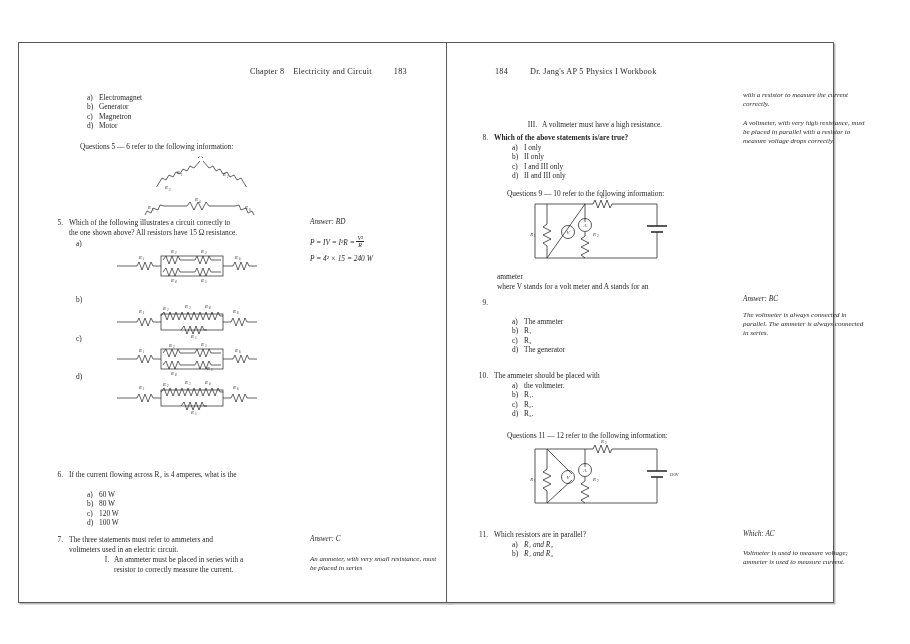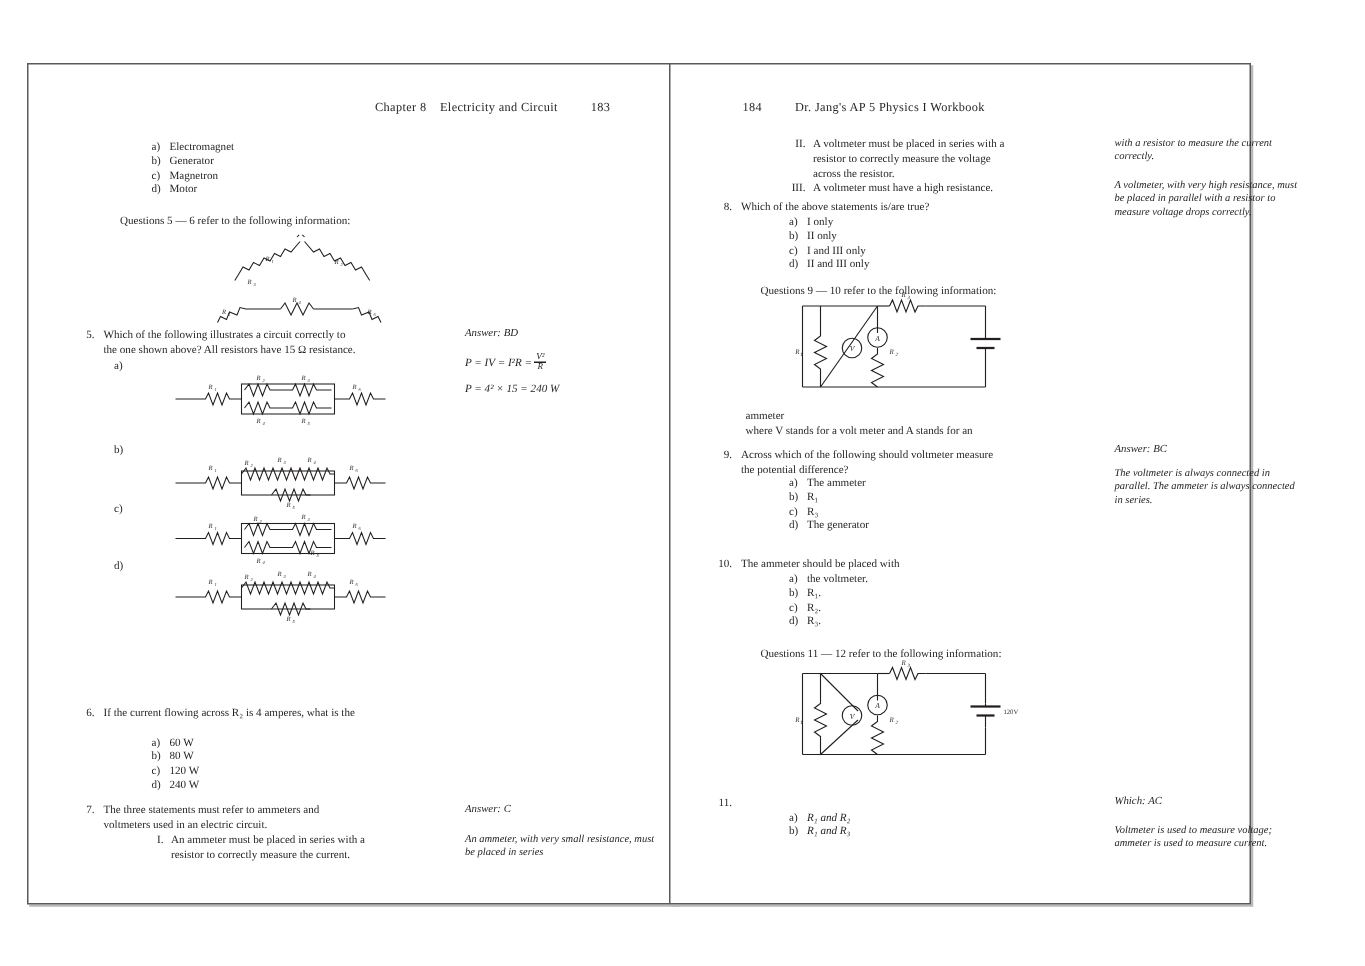--- a/index.html
+++ b/index.html
@@ -26,21 +26,21 @@
     position:absolute;font-size:8.2px;letter-spacing:.25px;
     white-space:nowrap;
   }
   .hdr .sp{display:inline-block;width:9px;}
   .hdr .sp2{display:inline-block;width:22px;}
 
   .blk{position:absolute;font-size:7.4px;line-height:9.4px;padding-left:28px;}
   .qnum{position:absolute;width:15px;text-align:right;font-size:7.4px;}
   .qtxt{position:absolute;font-size:7.4px;line-height:9.8px;}
   .opts{position:absolute;font-size:7.4px;line-height:9.4px;}
-  .opts .row{white-space:nowrap;margin-left:14px;}
+  .opts .row{white-space:nowrap;}
   .opts .lbl{display:inline-block;width:12px;}
 
   .margin-note{
     position:absolute;font-style:italic;font-size:7px;line-height:9.2px;
     width:130px;
   }
   .margin-ans{
     position:absolute;font-style:italic;font-size:7.2px;white-space:nowrap;
   }
   .eq{position:absolute;font-style:italic;font-size:7.4px;white-space:nowrap;}
@@ -236,21 +236,21 @@
       </div>
 
       <div class="qnum" style="left:29px;top:427px;">6.</div>
       <div class="qtxt" style="left:50px;top:427px;width:240px;">
         <div>If the current flowing across R₂ is 4 amperes, what is the</div>
       </div>
       <div class="opts" style="left:68px;top:447px;">
         <div class="row"><span class="lbl">a)</span><span>60 W</span></div>
         <div class="row"><span class="lbl">b)</span><span>80 W</span></div>
         <div class="row"><span class="lbl">c)</span><span>120 W</span></div>
-        <div class="row"><span class="lbl">d)</span><span>240 W</span></div>
+        <div class="row"><span class="lbl">d)</span><span>100 W</span></div>
       </div>
 
       <div class="qnum" style="left:29px;top:492px;">7.</div>
       <div class="qtxt" style="left:50px;top:492px;width:240px;">
         <div>The three statements must refer to ammeters and</div>
         <div>voltmeters used in an electric circuit.</div>
       </div>
       <div class="roman" style="left:76px;top:512px;">
         <span class="rn">I.</span><span class="rtx"><span>An ammeter must be placed in series with a</span><br><span>resistor to correctly measure the current.</span></span>
       </div>
@@ -261,32 +261,29 @@
     </div>
   </div>
 
   <div class="page page-right">
     <div class="inner">
 
       <div class="hdr" style="left:48px;top:24px;">
         <span>184</span><span class="sp2"></span><span>Dr. Jang's AP 5 Physics I Workbook</span>
       </div>
 
-      <div class="roman" style="left:76px;top:48px;">
-        <span class="rn">II.</span><span class="rtx"><span>A voltmeter must be placed in series with a</span><br><span>resistor to correctly measure the voltage</span><br><span>across the resistor.</span></span>
-      </div>
       <div class="roman" style="left:76px;top:77px;">
         <span class="rn">III.</span><span class="rtx"><span>A voltmeter must have a high resistance.</span></span>
       </div>
 
       <div class="margin-note" style="left:296px;top:48px;width:124px;">with a resistor to measure the current correctly.</div>
       <div class="margin-note" style="left:296px;top:76px;width:124px;">A voltmeter, with very high resistance, must be placed in parallel with a resistor to measure voltage drops correctly.</div>
 
       <div class="qnum" style="left:26px;top:90px;">8.</div>
-      <div class="qtxt" style="left:47px;top:90px;width:250px;">Which of the above statements is/are true?</div>
+      <div class="qtxt" style="left:47px;top:90px;width:250px;font-weight:bold;">Which of the above statements is/are true?</div>
       <div class="opts" style="left:65px;top:100px;">
         <div class="row"><span class="lbl">a)</span><span>I only</span></div>
         <div class="row"><span class="lbl">b)</span><span>II only</span></div>
         <div class="row"><span class="lbl">c)</span><span>I and III only</span></div>
         <div class="row"><span class="lbl">d)</span><span>II and III only</span></div>
       </div>
 
       <div class="blk" style="left:32px;top:146px;">Questions 9 — 10 refer to the following information:</div>
 
       <div class="dg" style="left:78px;top:153px;">
@@ -330,24 +327,20 @@
           </g>
         </svg>
       </div>
 
       <div class="qtxt" style="left:50px;top:229px;width:260px;">
         <div>ammeter</div>
         <div>where V stands for a volt meter and A stands for an</div>
       </div>
 
       <div class="qnum" style="left:26px;top:255px;">9.</div>
-      <div class="qtxt" style="left:47px;top:255px;width:256px;">
-        <div>Across which of the following should voltmeter measure</div>
-        <div>the potential difference?</div>
-      </div>
       <div class="opts" style="left:65px;top:274px;">
         <div class="row"><span class="lbl">a)</span><span>The ammeter</span></div>
         <div class="row"><span class="lbl">b)</span><span>R₁</span></div>
         <div class="row"><span class="lbl">c)</span><span>R₃</span></div>
         <div class="row"><span class="lbl">d)</span><span>The generator</span></div>
       </div>
 
       <div class="margin-ans" style="left:296px;top:252px;">Answer: BC</div>
       <div class="margin-note" style="left:296px;top:268px;width:124px;">The voltmeter is always connected in parallel. The ammeter is always connected in series.</div>
 
@@ -399,20 +392,21 @@
             <text x="8" y="40" text-anchor="end">R</text>
               <text x="8.5" y="41.4" font-size="3.2">1</text>
             <text x="68" y="40">R</text>
               <text x="72" y="41.4" font-size="3.2">2</text>
             <text x="144" y="35" font-size="4.4" font-style="normal">120V</text>
           </g>
         </svg>
       </div>
 
       <div class="qnum" style="left:22px;top:487px;width:19px;">11.</div>
+      <div class="qtxt" style="left:47px;top:487px;width:256px;">Which resistors are in parallel?</div>
       <div class="opts" style="left:65px;top:497px;">
         <div class="row it"><span class="lbl" style="font-style:normal;">a)</span><span>R₁ and R₂</span></div>
         <div class="row it"><span class="lbl" style="font-style:normal;">b)</span><span>R₁ and R₃</span></div>
       </div>
 
       <div class="margin-ans" style="left:296px;top:487px;">Which: AC</div>
       <div class="margin-note" style="left:296px;top:506px;width:126px;">Voltmeter is used to measure voltage; ammeter is used to measure current.</div>
 
     </div>
   </div>

